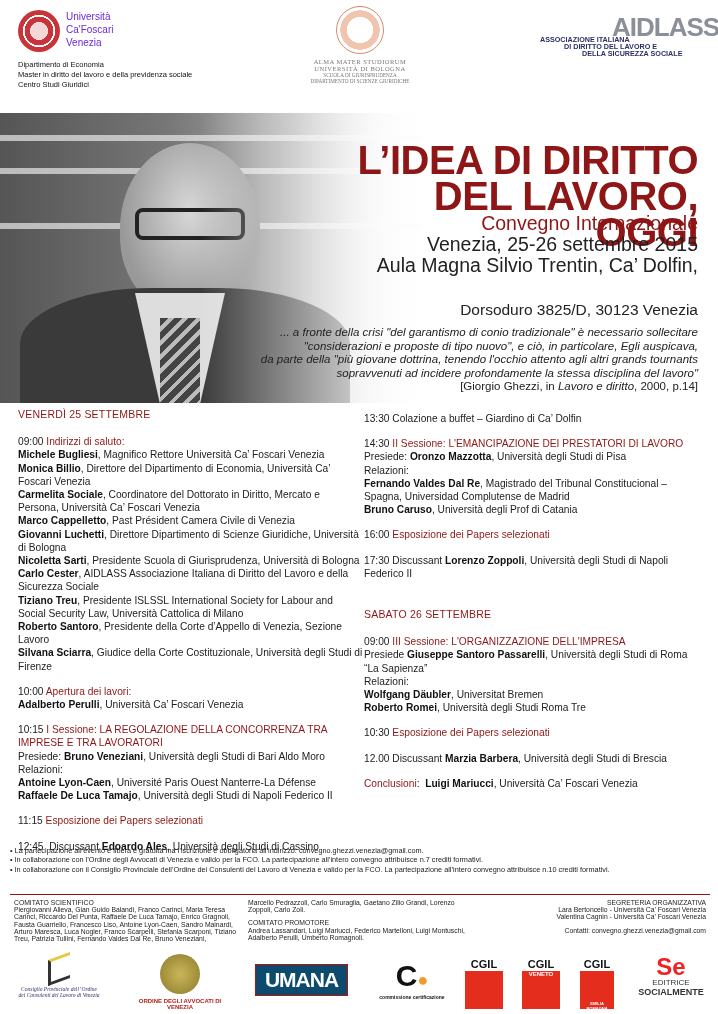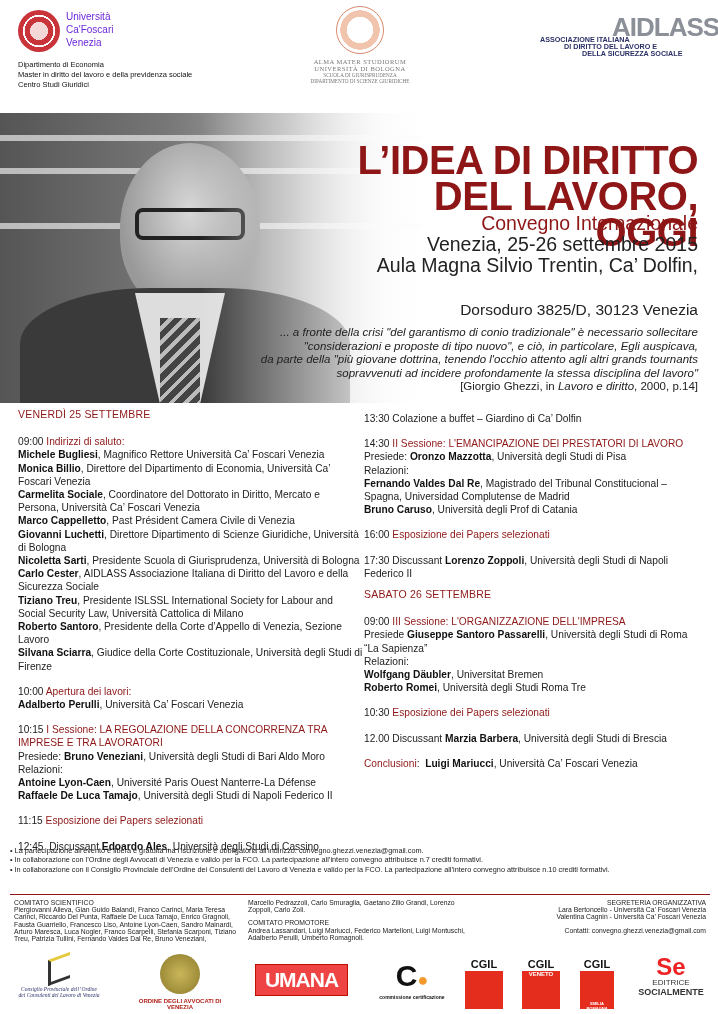--- a/index.html
+++ b/index.html
@@ -48,21 +48,21 @@
   b{color:#111;}
   
   .notes{position:absolute;left:10px;top:846px;width:700px;font-size:7.3px;line-height:9.3px;color:#222;}
   .rule{position:absolute;left:10px;top:894px;width:700px;height:1px;background:#8e1616;}
   .credits{position:absolute;top:899px;font-size:6.8px;line-height:7.2px;color:#222;}
   .cr1{left:14px;width:225px;}
   .cr2{left:248px;width:225px;}
   .cr3{right:12px;width:240px;text-align:right;}
   .sponsors{position:absolute;top:952px;left:0;width:718px;height:60px;}
   .sp{position:absolute;}
-  .umana{background:#ef4444;color:#fff;font-weight:bold;font-size:21px;padding:3px 4px;width:93px;text-align:center;letter-spacing:-1px;border:1px solid #b10;}
+  .umana{background:#0c4a6e;color:#fff;font-weight:bold;font-size:21px;padding:3px 4px;width:93px;text-align:center;letter-spacing:-1px;border:1px solid #b10;}
   .cgil{width:38px;height:52px;}
   .cgil .t{font-weight:bold;font-size:11px;color:#111;text-align:center;}
   .cgil .b{background:#e52d1e;height:38px;margin-top:1px;color:#fff;font-size:6px;font-weight:bold;text-align:center;}
   .socialm{width:70px;text-align:center;font-size:8px;color:#333;}
   .socialm .s{font-size:24px;font-weight:bold;color:#e22;line-height:22px;}
 </style>
 </head>
 <body>
 
 <div class="hdr">
@@ -169,21 +169,21 @@
   <div class="blk">
     <div><span>14:30</span> <span class="red">II Sessione: L'EMANCIPAZIONE DEI PRESTATORI DI LAVORO</span></div>
     <div><span>Presiede: </span> <b>Oronzo Mazzotta</b><span>, Università degli Studi di Pisa</span></div>
     <div>Relazioni:</div>
     <div><b>Fernando Valdes Dal Re</b><span>, Magistrado del Tribunal Constitucional – Spagna, Universidad Complutense de Madrid</span></div>
     <div><b>Bruno Caruso</b><span>, Università degli Prof di Catania</span></div>
   </div>
   <div class="blk">
     <span>16:00</span> <span class="red">Esposizione dei Papers selezionati</span>
   </div>
-  <div class="blk" style="margin-bottom:8px">
+  <div class="blk" style="margin-bottom:28px">
     <span>17:30</span> <span>Discussant</span> <b>Lorenzo Zoppoli</b><span>, Università degli Studi di Napoli Federico II</span>
   </div>
 
   <div class="day">SABATO 26 SETTEMBRE</div>
   <div class="blk">
     <div><span>09:00</span> <span class="red">III Sessione: L'ORGANIZZAZIONE DELL'IMPRESA</span></div>
     <div><span>Presiede </span><b>Giuseppe Santoro Passarelli</b><span>, Università degli Studi di Roma “La Sapienza”</span></div>
     <div>Relazioni:</div>
     <div><b>Wolfgang Däubler</b><span>, Universitat Bremen</span></div>
     <div><b>Roberto Romei</b><span>, Università degli Studi Roma Tre</span></div>

